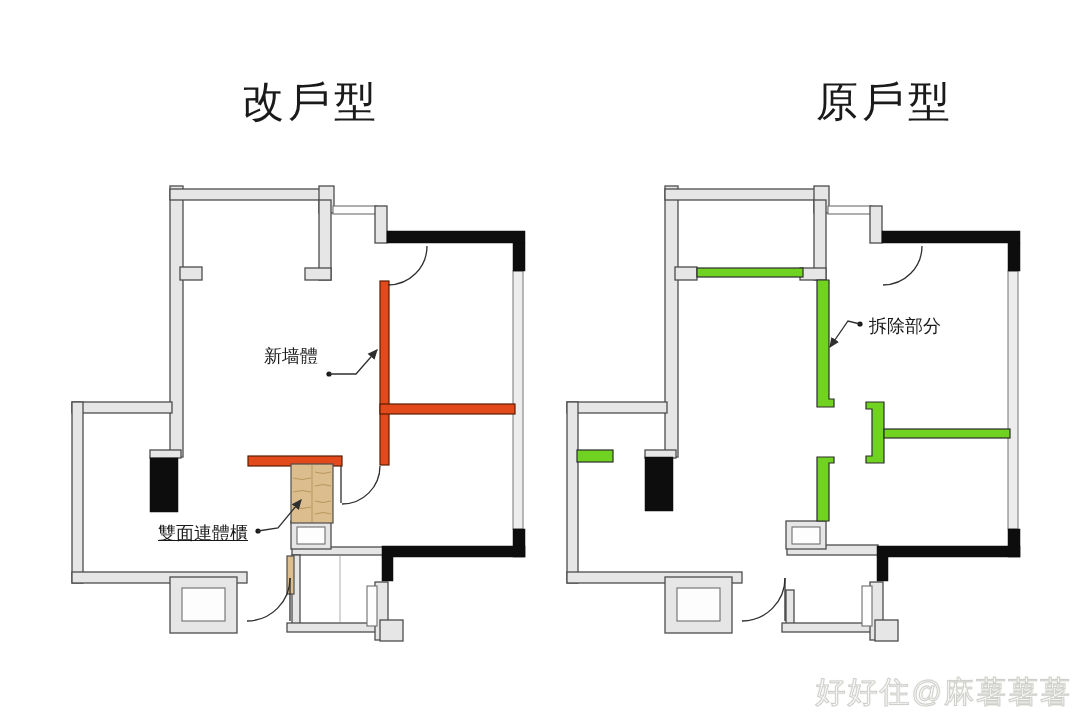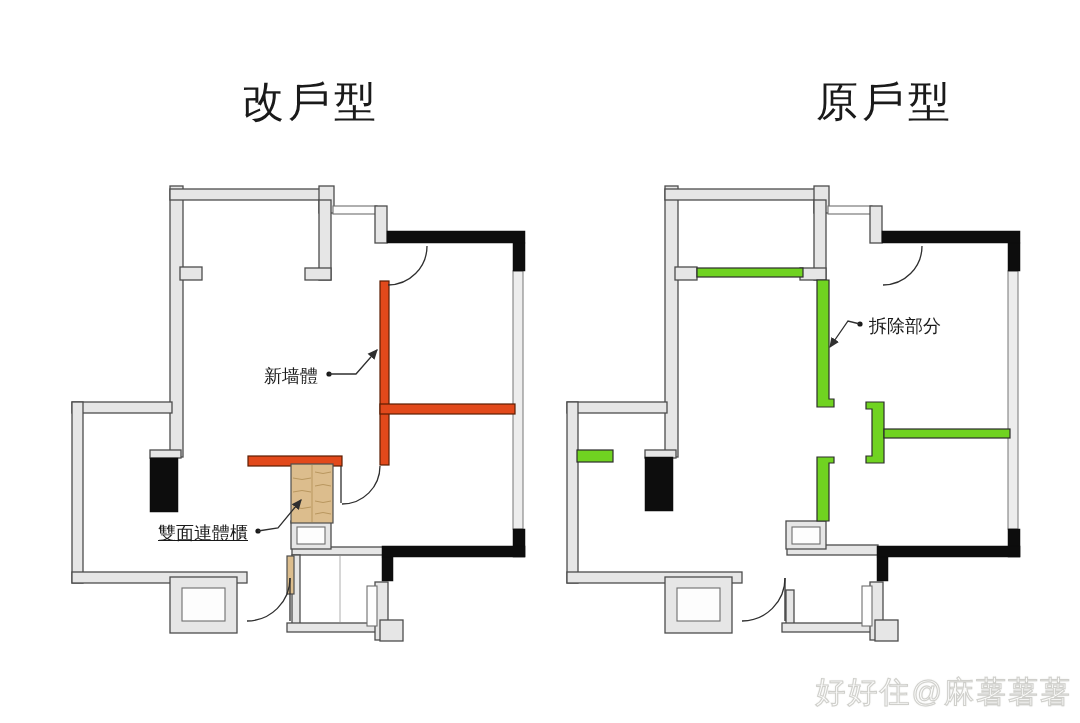--- a/index.html
+++ b/index.html
@@ -19,21 +19,21 @@
     white-space:nowrap;
   }
   .plan-title.left{left:222px;top:74px;}
   .plan-title.right{left:796px;top:74px;}
   .annot{
     position:absolute;
     font-size:18px;
     color:var(--text,#1a1a1a);
     white-space:nowrap;
   }
-  .annot.new-wall{left:244px;top:364px;}
+  .annot.new-wall{left:244px;top:344px;}
   .annot.cabinet{left:138px;top:521px;text-decoration:underline;}
   .annot.demolish{left:849px;top:314px;}
   .watermark{
     position:absolute;
     right:28px;bottom:10px;
     font-size:30px;
     letter-spacing:2px;
     color:var(--watermark,#fbfbfa);
     -webkit-text-stroke:1px #cfcfcb;
     text-shadow:0 0 2px #d8d8d4;

